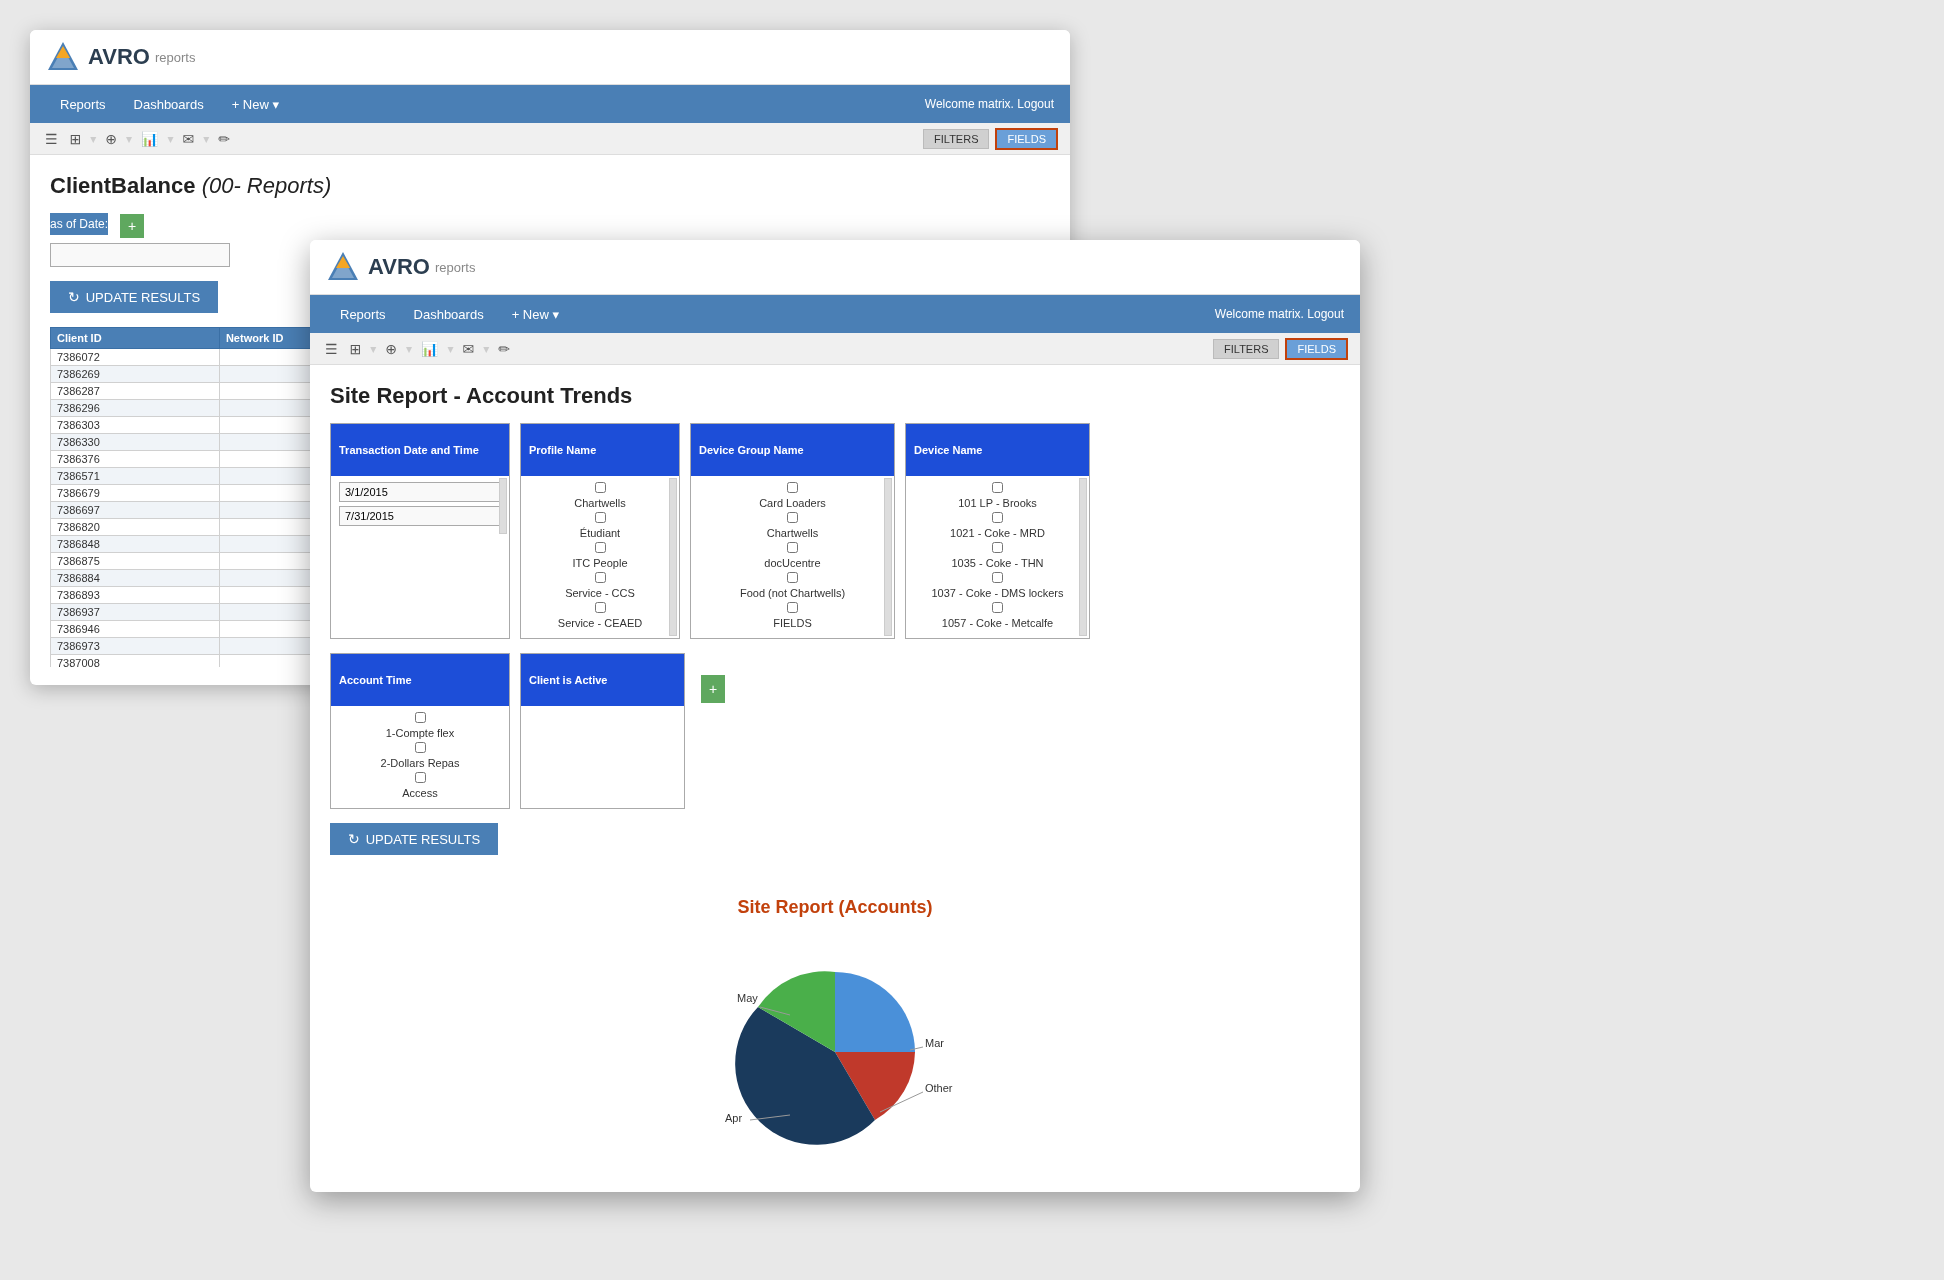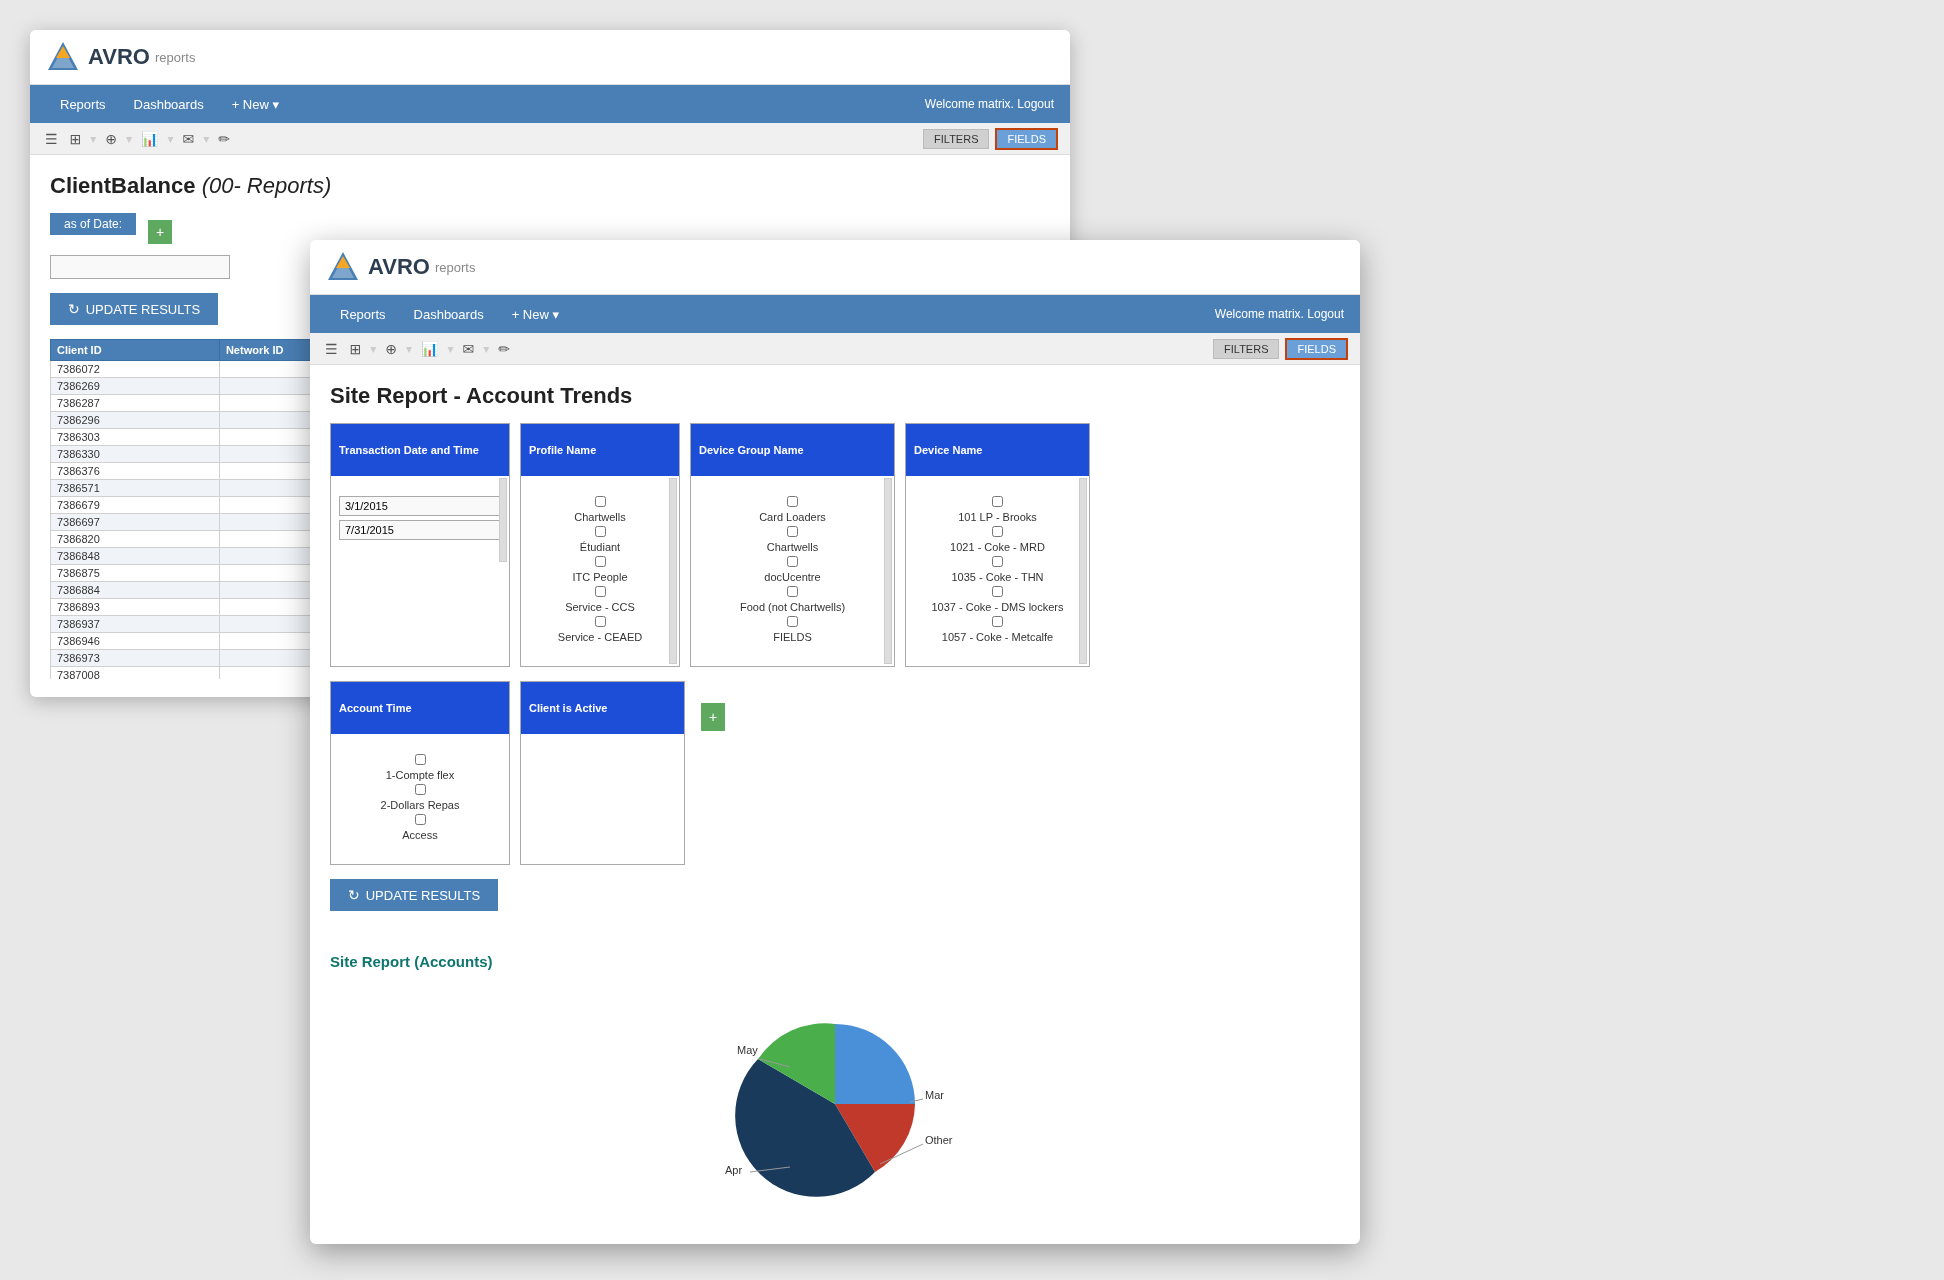--- a/index.html
+++ b/index.html
@@ -141,21 +141,21 @@
     }
     .filter-box-header {
       background: #1d4ed8;
       color: #fff;
       font-size: 11px;
       font-weight: bold;
       padding: 20px 8px;
     }
     .filter-box-body {
       background: #fff;
-      padding: 20px 8px;
+      padding: 6px 8px;
       min-height: 60px;
       position: relative;
     }
     .filter-date-input {
       width: 100%;
       border: 1px solid #aaa;
       padding: 3px 5px;
       font-size: 11px;
       margin-bottom: 4px;
       background: #f9f9f9;
@@ -180,24 +180,24 @@
     }
     .filter-checkbox-item input[type="checkbox"] {
       width: 11px;
       height: 11px;
     }
 
     
     .date-filter-label {
       background: #4a7fb5;
       color: #fff;
-      padding: 4px 14px;
+      padding: 4px 0;
       font-size: 12px;
       display: inline-block;
-      margin-bottom: 16px;
+      margin-bottom: 4px;
     }
     .date-add-btn {
       background: #5fa85f;
       color: #fff;
       border: none;
       padding: 4px 8px;
       font-size: 14px;
       cursor: pointer;
       margin-left: 6px;
     }
@@ -247,24 +247,25 @@
       white-space: nowrap;
     }
     .data-table tr:nth-child(even) td { background: #f0f4f8; }
     .data-table tr:nth-child(odd) td { background: #fff; }
 
     
     .chart-section {
       padding: 10px 20px 20px;
     }
     .chart-title {
-      font-size: 15px;
+      font-size: 18px;
       font-weight: bold;
-      color: #0f766e;
+      color: #c2410c;
       margin-bottom: 14px;
+      text-align: center;
     }
     .pie-container {
       display: flex;
       justify-content: center;
       align-items: center;
       padding: 20px 0;
       position: relative;
     }
 
     

